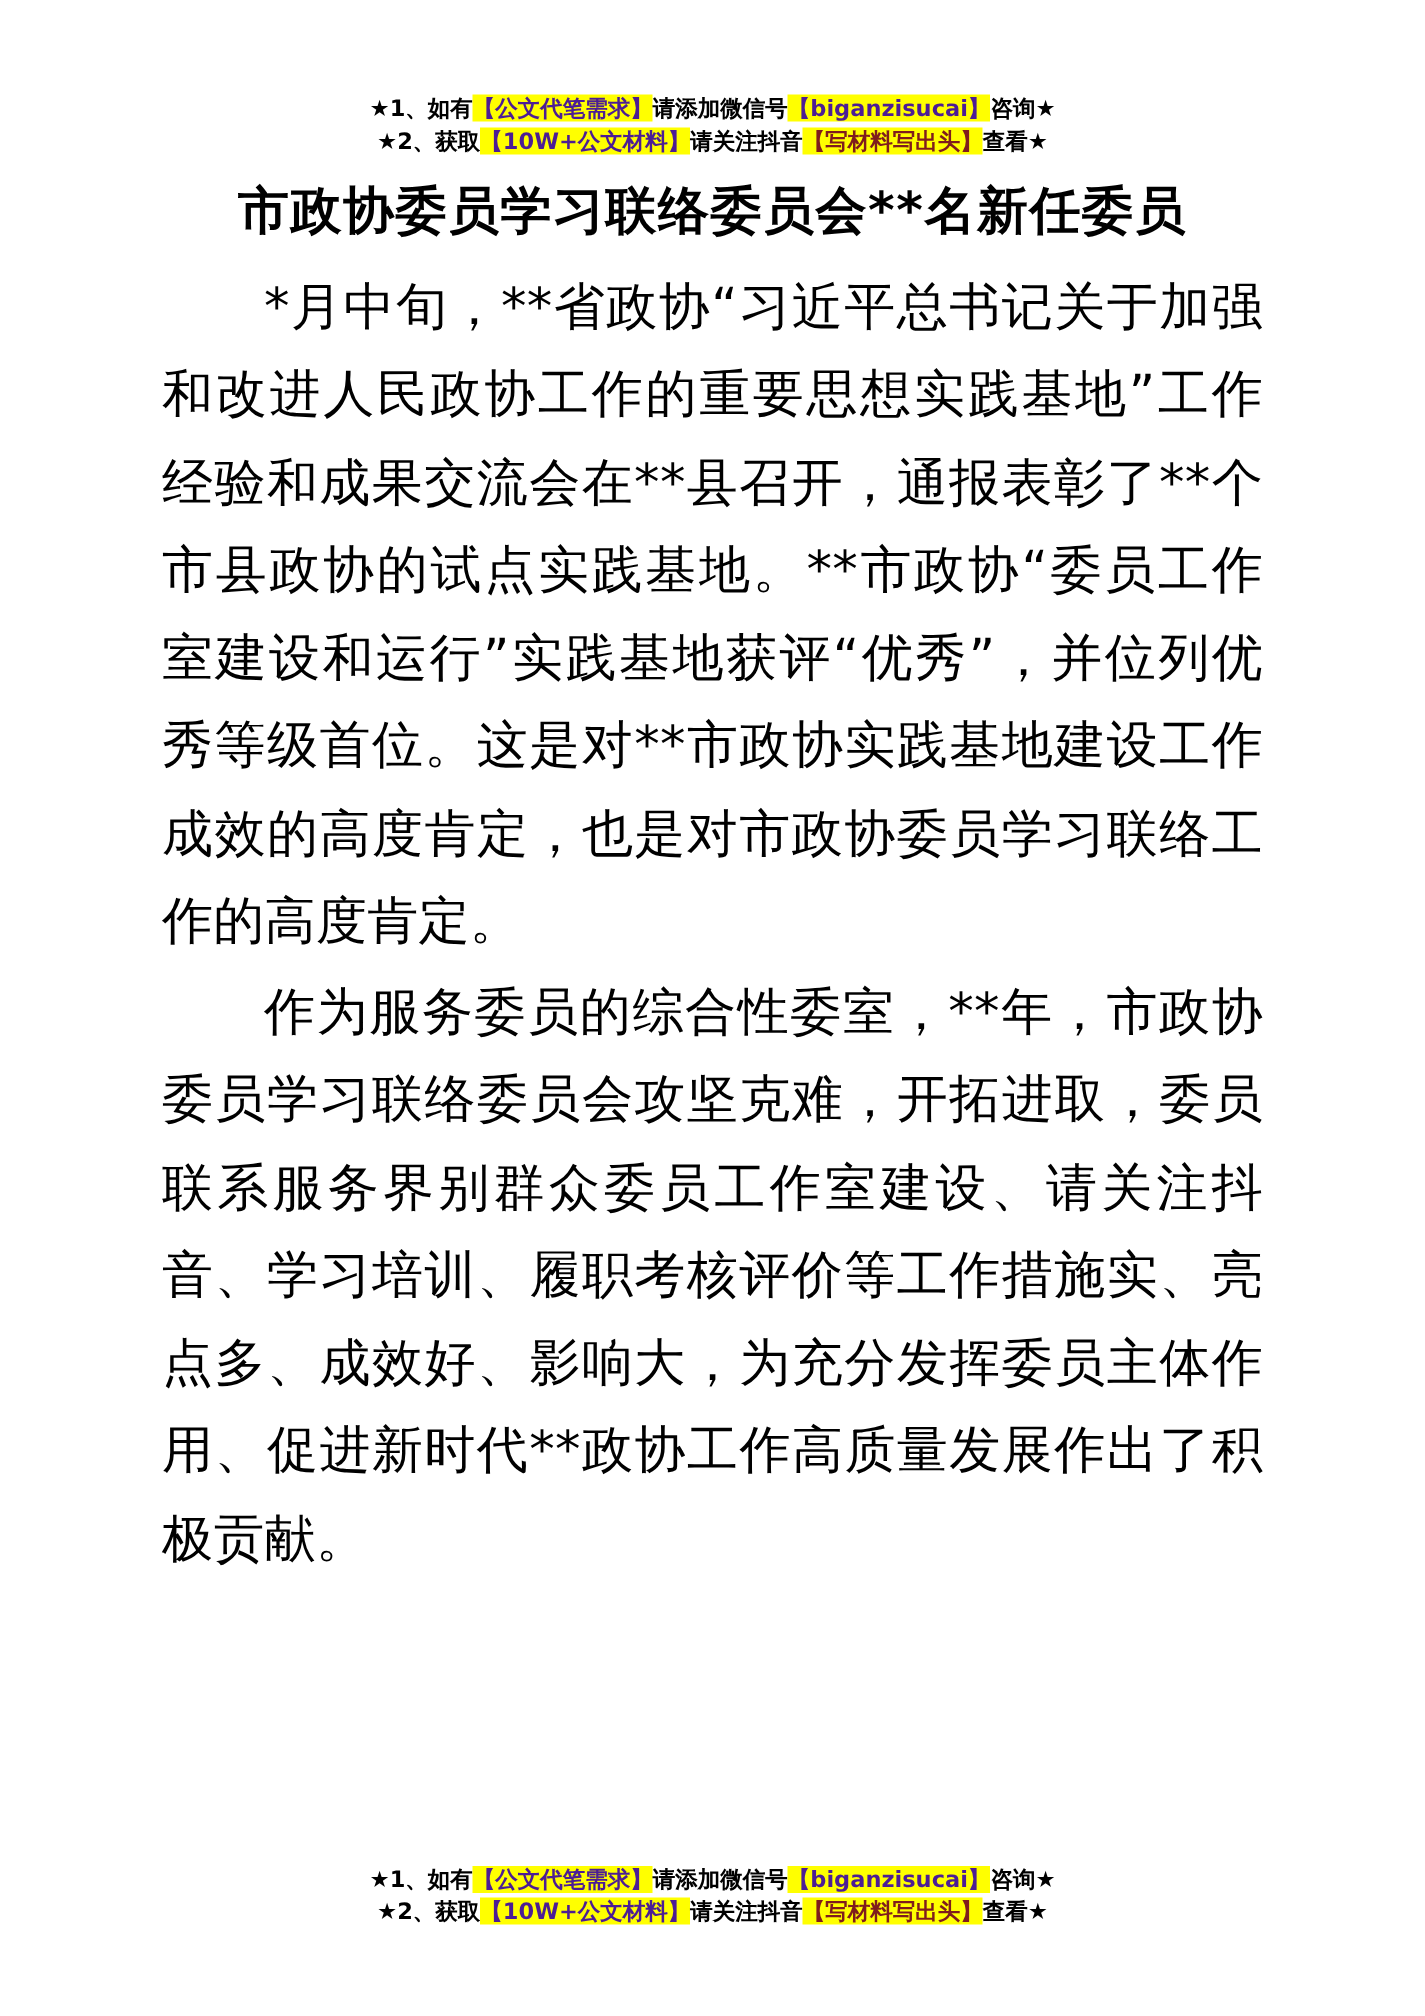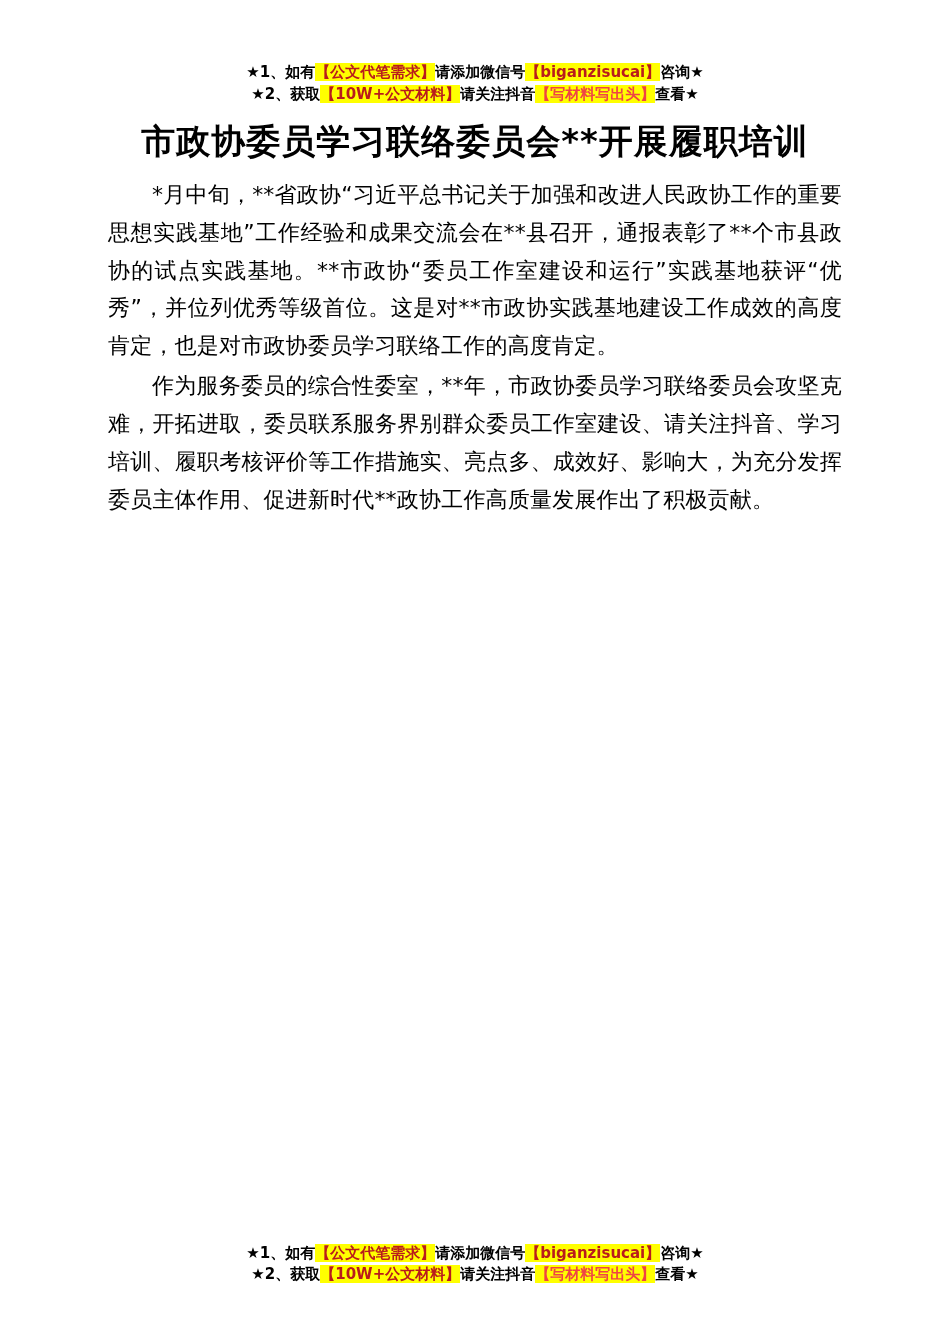--- a/index.html
+++ b/index.html
@@ -37,26 +37,26 @@
   }
   .promo .star {
     color: #000000;
   }
   .promo .lead {
     color: #000000;
     margin-top: 44px;
   }
   .hl-red-on-yellow {
     background: #ffff00;
-    color: #b91c1c;
+    color: #4c1d95;
     font-weight: bold;
   }
   .hl-black-on-yellow {
     background: #ffff00;
-    color: #ef4444;
+    color: #7f1d1d;
     font-weight: bold;
   }
   .promo-top {
     margin-bottom: 10px;
   }
   .promo-bottom {
     position: absolute;
     left: 108px;
     right: 108px;
     bottom: 58px;
@@ -68,21 +68,21 @@
     font-size: 34px;
     font-weight: bold;
     letter-spacing: 1px;
     margin: 4px 0 14px 0;
     line-height: 1.25;
     white-space: nowrap;
   }
 
   
   .body-text {
-    font-size: 22px;
+    font-size: 34px;
     line-height: 1.72;
     text-align: justify;
     text-justify: inter-ideograph;
     letter-spacing: 0.2px;
   }
   .body-text p {
     margin: 0 0 2px 0;
     text-indent: 2em;
   }
 </style>
@@ -93,21 +93,21 @@
 
   <div class="promo promo-top">
     <div class="promo-line">
       <span class="star">★</span><span class="lead">1、如有</span><span class="hl-red-on-yellow">【公文代笔需求】</span><span class="lead">请添加微信号</span><span class="hl-red-on-yellow">【biganzisucai】</span><span class="lead">咨询</span><span class="star">★</span>
     </div>
     <div class="promo-line">
       <span class="star">★</span><span class="lead">2、获取</span><span class="hl-red-on-yellow">【10W+公文材料】</span><span class="lead">请关注抖音</span><span class="hl-black-on-yellow">【写材料写出头】</span><span class="lead">查看</span><span class="star">★</span>
     </div>
   </div>
 
-  <h1 class="doc-title">市政协委员学习联络委员会**开展履职培训</h1>
+  <h1 class="doc-title">市政协委员学习联络委员会**名新任委员</h1>
 
   <div class="body-text">
     <p>*月中旬，**省政协“习近平总书记关于加强和改进人民政协工作的重要思想实践基地”工作经验和成果交流会在**县召开，通报表彰了**个市县政协的试点实践基地。**市政协“委员工作室建设和运行”实践基地获评“优秀”，并位列优秀等级首位。这是对**市政协实践基地建设工作成效的高度肯定，也是对市政协委员学习联络工作的高度肯定。</p>
     <p>作为服务委员的综合性委室，**年，市政协委员学习联络委员会攻坚克难，开拓进取，委员联系服务界别群众委员工作室建设、请关注抖音、学习培训、履职考核评价等工作措施实、亮点多、成效好、影响大，为充分发挥委员主体作用、促进新时代**政协工作高质量发展作出了积极贡献。</p>
   </div>
 
   <div class="promo promo-bottom">
     <div class="promo-line">
       <span class="star">★</span><span class="lead">1、如有</span><span class="hl-red-on-yellow">【公文代笔需求】</span><span class="lead">请添加微信号</span><span class="hl-red-on-yellow">【biganzisucai】</span><span class="lead">咨询</span><span class="star">★</span>
     </div>

